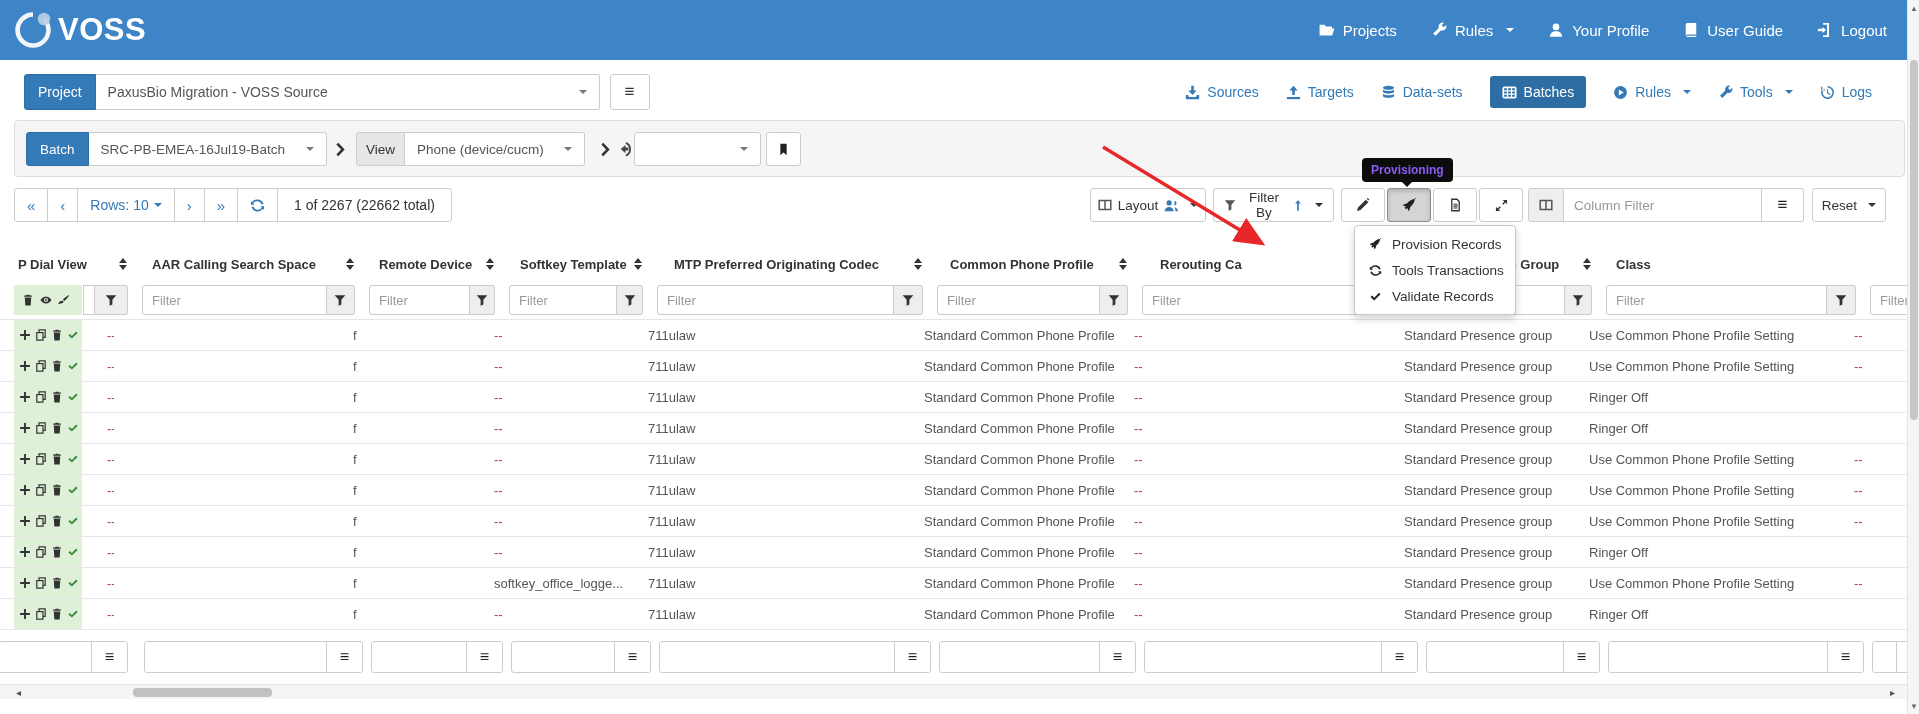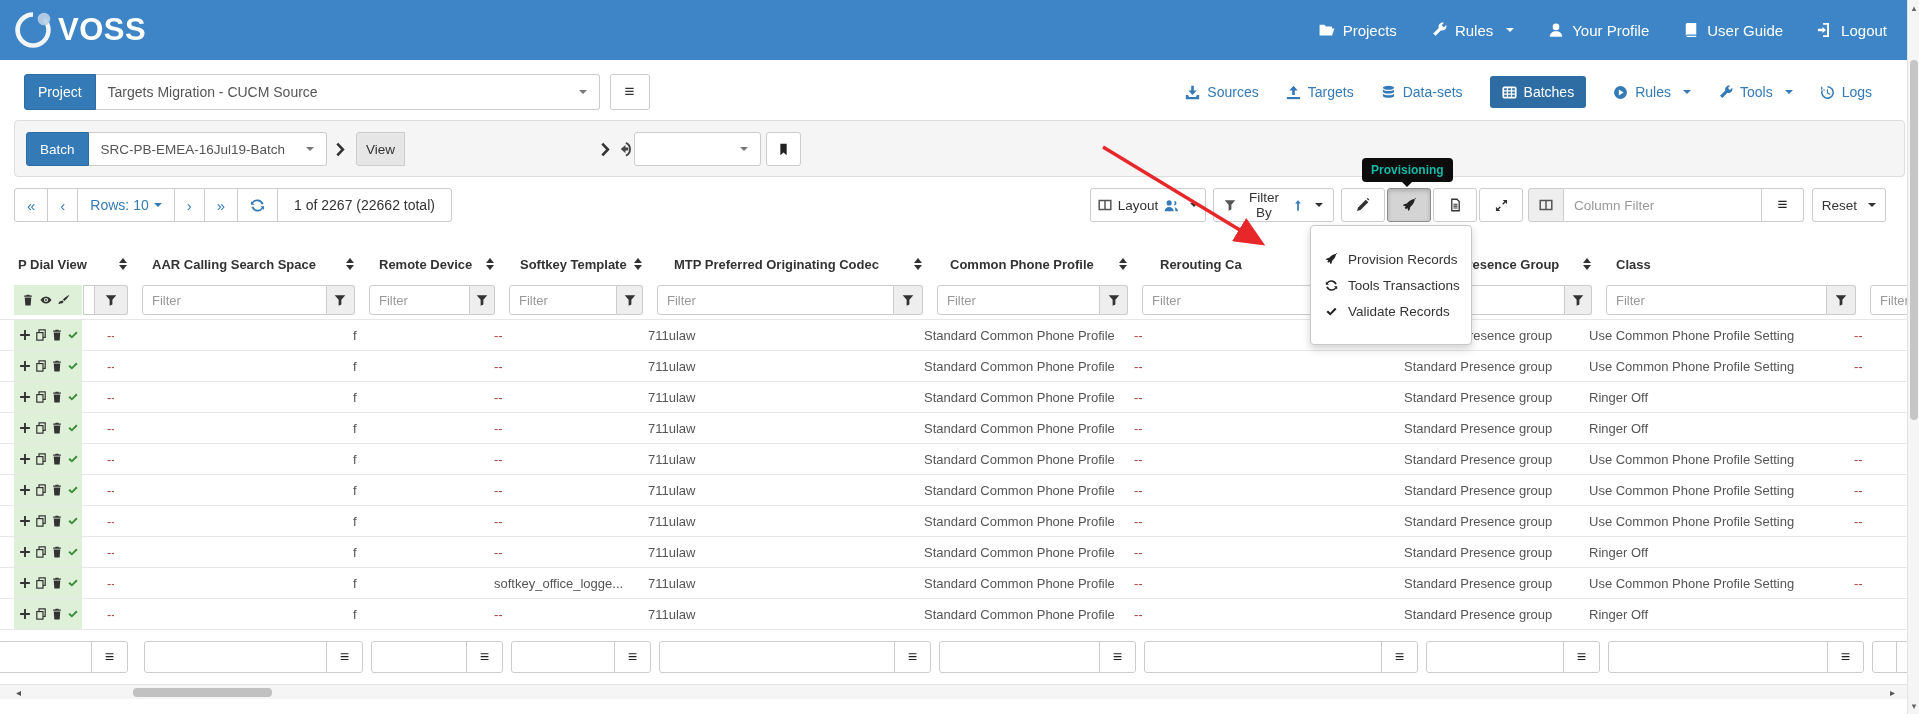--- a/index.html
+++ b/index.html
@@ -77,23 +77,23 @@
 .bfill{flex:1}
 .bburger{width:36px;height:30px;background:#fff;border:none;border-left:1px solid #ccc;font-size:16px;color:#222;border-radius:0 3px 3px 0}
 
 .hscroll{position:absolute;left:0;top:684px;width:1907px;height:15px;background:#f5f5f5;border-top:1px solid #e5e5e5;z-index:30}
 .hthumb{position:absolute;left:133px;top:3px;width:139px;height:9px;background:#c1c1c1;border-radius:4px}
 .sarr{position:absolute;color:#555;font-size:10px;top:2px}
 .vscroll{position:absolute;left:1907px;top:0;width:12px;height:714px;background:#f5f5f5;border-left:1px solid #e3e3e3;z-index:30}
 .vthumb{position:absolute;left:2px;top:60px;width:8px;height:360px;background:#c6c6c6;border-radius:4px}
 .varr{position:absolute;left:0;width:12px;text-align:center;color:#666;font-size:9px}
 
-.tooltip{position:absolute;left:1362px;top:158px;background:#0c0c0c;color:#14b8a6;font-size:12px;font-weight:bold;padding:5px 9px;border-radius:4px;z-index:45;white-space:nowrap}
+.tooltip{position:absolute;left:1362px;top:158px;background:#0c0c0c;color:#8b5cf6;font-size:12px;font-weight:bold;padding:5px 9px;border-radius:4px;z-index:45;white-space:nowrap}
 .tooltip .tip{position:absolute;left:50%;margin-left:-5px;bottom:-5px;width:0;height:0;border-left:5px solid transparent;border-right:5px solid transparent;border-top:5px solid #0c0c0c}
-.menu{position:absolute;left:1310px;top:225px;width:162px;background:#fff;border:1px solid #c8c8c8;border-radius:4px;box-shadow:0 4px 9px rgba(0,0,0,.18);padding:20px 0;z-index:40}
+.menu{position:absolute;left:1354px;top:225px;width:162px;background:#fff;border:1px solid #c8c8c8;border-radius:4px;box-shadow:0 4px 9px rgba(0,0,0,.18);padding:5px 0;z-index:40}
 .menu-item{display:flex;align-items:center;gap:10px;height:26px;padding-left:14px;font-size:13.5px;color:#333;cursor:pointer;white-space:nowrap}
 .menu-item .ic{font-size:13px;color:#222}
 .arrow-overlay{position:absolute;left:0;top:0;width:1919px;height:714px;z-index:50;pointer-events:none}
 </style>
 </head>
 <body>
 
 <div class="navbar">
   <div class="brand">
     <span class="ic">
@@ -149,21 +149,21 @@
         </span>
         <span>Logout</span>
       </div>
     </div>
 </div>
 
 <div class="project-row">
   <div class="grp" style="left:10px">
     <div class="btn-label">Project</div>
     <div class="sel" style="width:504px">
-      <span>Targets Migration - CUCM Source</span>
+      <span>PaxusBio Migration - VOSS Source</span>
         <span class="caret"></span>
     </div>
     <button class="burger-btn">≡</button>
   </div>
   <div class="project-menu" id="project-menu">
       <div class="pm-item">
         <span class="ic ">
           <svg width="1em" height="1em" viewBox="0 0 14 14" fill="currentColor">
             <path d="M5.8.8h2.4v4.3h2.7L7 9.4 3.1 5.1h2.7z"></path>
             <path d="M.8 9.3h2.1l.8 1.8h6.6l.8-1.8h2.1v3.9H.8z"></path>
@@ -239,20 +239,24 @@
           <span class="caret"></span>
       </div>
     </div>
     <div class="bp" style="left:319px">
       <svg width="12" height="15" viewBox="0 0 11 14">
           <polyline points="3,1.5 8.2,7 3,12.5" fill="none" stroke="#333" stroke-width="2.4"></polyline>
         </svg>
     </div>
     <div class="bp" style="left:341px">
       <div class="btn-gray">View</div>
+      <div class="sel sm" style="width:180px">
+        <span>Phone (device/cucm)</span>
+          <span class="caret"></span>
+      </div>
     </div>
     <div class="bp" style="left:584px">
       <svg width="12" height="15" viewBox="0 0 11 14">
           <polyline points="3,1.5 8.2,7 3,12.5" fill="none" stroke="#333" stroke-width="2.4"></polyline>
         </svg>
     </div>
     <div class="bp goto" style="left:600px">
       <svg width="17" height="17" viewBox="0 0 14 14">
           <path d="M8.6 3.2 4.8 6.6l3.8 3.4V7.9h2.4V5.3H8.6z" fill="#444"></path>
           <path d="M9 1.6c2 .9 3.4 2.9 3.4 5.2S11 11.1 9 12" fill="none" stroke="#444" stroke-width="1.5"></path>

